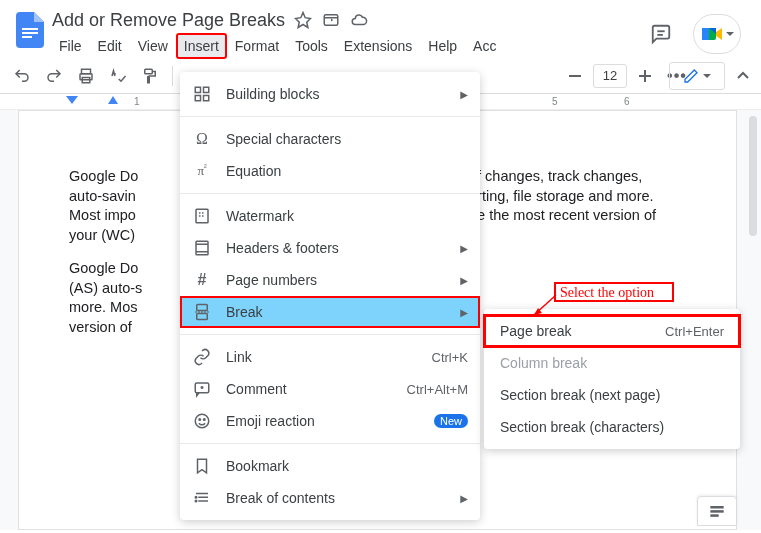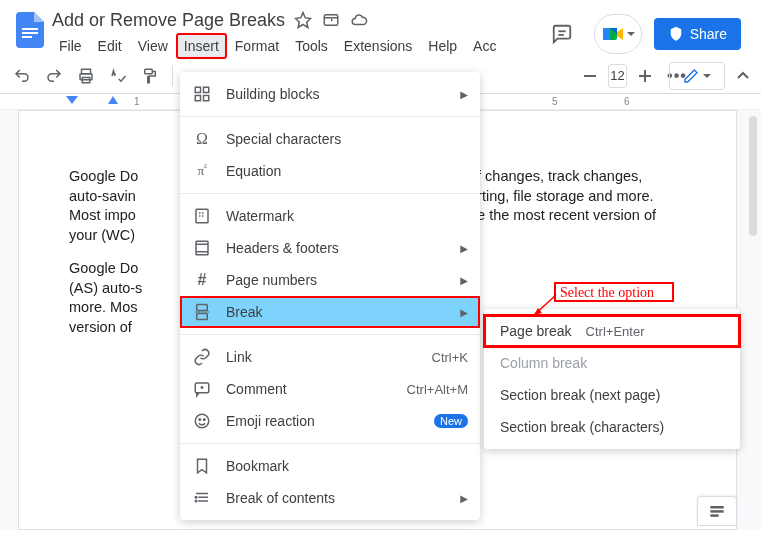--- a/index.html
+++ b/index.html
@@ -18,21 +18,21 @@
 
   .right-controls { display: flex; align-items: center; gap: 12px; padding-right: 8px; margin-top: 6px; }
   .share-btn { background: #1a73e8; color: #fff; border-radius: 4px; padding: 8px 14px; font-size: 14px; font-weight: 500; display:flex; align-items:center; gap:6px; }
   .meet-btn { width: 48px; height: 40px; border: 1px solid #dadce0; border-radius: 40px; display:flex; align-items:center; justify-content:center; }
   .comments-btn { width: 40px; height: 40px; border-radius: 50%; display:flex; align-items:center; justify-content:center; color:#5f6368; }
 
   .toolbar { height: 36px; border-bottom: 1px solid #dadce0; display:flex; align-items:center; padding: 0 8px; gap: 4px; color:#5f6368; position: relative; }
   .tb-btn { width: 28px; height: 28px; display:flex; align-items:center; justify-content:center; border-radius:2px; }
   .tb-sep { width:1px; height: 20px; background:#dadce0; margin: 0 4px; }
   .zoom-region { position: absolute; right: 70px; display:flex; align-items:center; gap:4px; }
-  .zoom-box { border:1px solid #dadce0; border-radius:3px; width:19px; height:24px; display:flex; align-items:center; justify-content:center; font-size:13px; color:#3c4043;}
+  .zoom-box { border:1px solid #dadce0; border-radius:3px; width:34px; height:24px; display:flex; align-items:center; justify-content:center; font-size:13px; color:#3c4043;}
   .pencil-btn { position:absolute; right: 36px; width: 56px; height:28px; border:1px solid #dadce0; border-radius:3px; display:flex; align-items:center; justify-content:center; color:#1a73e8;}
   .collapse-btn { position:absolute; right: 4px; width:28px; height:28px; display:flex; align-items:center; justify-content:center; color:#5f6368;}
 
   .ruler { height: 16px; background: #fff; border-bottom: 1px solid #eee; position: relative; font-size:10px; color:#80868b;}
   .ruler-tick { position:absolute; top:2px; }
   .ruler-marker { position:absolute; top: 2px; }
 
   .canvas { position: relative; background: #f8f9fa; height: 420px; }
   .page { position: absolute; left: 18px; top: 0; right: 24px; bottom:0; background: #fff; border: 1px solid #e0e0e0; padding: 56px 32px 16px 50px; }
   .doc-text { font-size: 14.5px; color:#202124; line-height:1.35; }
@@ -48,21 +48,21 @@
   .menu-row.hover { background:#7dd3fc; }
   .menu-icon { width: 20px; height:20px; color:#5f6368; display:flex; align-items:center; justify-content:center; flex-shrink:0;}
   .menu-label { flex:1; white-space: nowrap; }
   .menu-shortcut { font-size: 13px; color:#5f6368; }
   .menu-arrow { color:#5f6368; font-size: 10px; }
   .menu-divider { height:1px; background:#e8eaed; margin: 6px 0; }
   .badge-new { background:#1a73e8; color:#fff; font-size:11px; padding:1px 6px; border-radius: 8px; font-weight:400;}
   .menu-row.boxed { outline: 2px solid red; outline-offset: -2px; }
 
   .submenu { left: 484px; top: 309px; width: 256px; }
-  .submenu .menu-row { padding: 8px 16px; }
+  .submenu .menu-row { padding: 8px 16px; justify-content: space-between; }
   .submenu .menu-row.boxed { outline: 3px solid red; outline-offset: -2px; }
   .sub-label { font-size: 14px; color:#3c4043; }
   .sub-label.disabled { color:#9aa0a6; }
   .sub-shortcut { font-size: 13px; color:#5f6368; }
 
   .annotation { position:absolute; color: red; font-family: "Comic Sans MS", cursive; font-size: 14px; z-index: 60;}
   .annot-box { position:absolute; border: 2px solid red; z-index:60;}
   .annot-arrow { position:absolute; z-index:60; }
 
   .bottom-fab { position:absolute; right: 24px; bottom: 4px; width: 40px; height: 30px; background:#fff; border:1px solid #dadce0; border-radius:4px 4px 0 0; box-shadow: 0 -1px 3px rgba(0,0,0,.08); display:flex; align-items:center; justify-content:center; color:#5f6368;}
@@ -126,26 +126,20 @@
     <div class="meet-btn">
       <svg width="24" height="20" viewBox="0 0 24 20">
           <rect x="2" y="4" width="14" height="12" rx="2" fill="#00ac47"></rect>
           <path d="M16 8l6-4v12l-6-4z" fill="#ffba00"></path>
           <rect x="2" y="4" width="7" height="12" fill="#2684fc"></rect>
           <path d="M9 4h7v6z" fill="#0066da"></path>
         </svg>
       <svg width="8" height="8" viewBox="0 0 8 8" style="margin-left:2px">
           <path d="M0 2l4 4 4-4z" fill="#5f6368"></path>
         </svg>
-    </div>
-    <div class="share-btn">
-      <svg width="16" height="16" viewBox="0 0 24 24" fill="#fff">
-          <path d="M12 1L4 5v6c0 5 3.4 9.7 8 11 4.6-1.3 8-6 8-11V5l-8-4z"></path>
-        </svg>
-      <span>Share</span>
     </div>
   </div>
 </div>
 
 <div class="toolbar">
   <div class="tb-btn">
       <svg width="18" height="18" viewBox="0 0 24 24" fill="none" stroke="#5f6368" stroke-width="2">
         <path d="M9 14L4 9l5-5"></path>
         <path d="M4 9h11a5 5 0 0 1 0 10h-3"></path>
       </svg>

